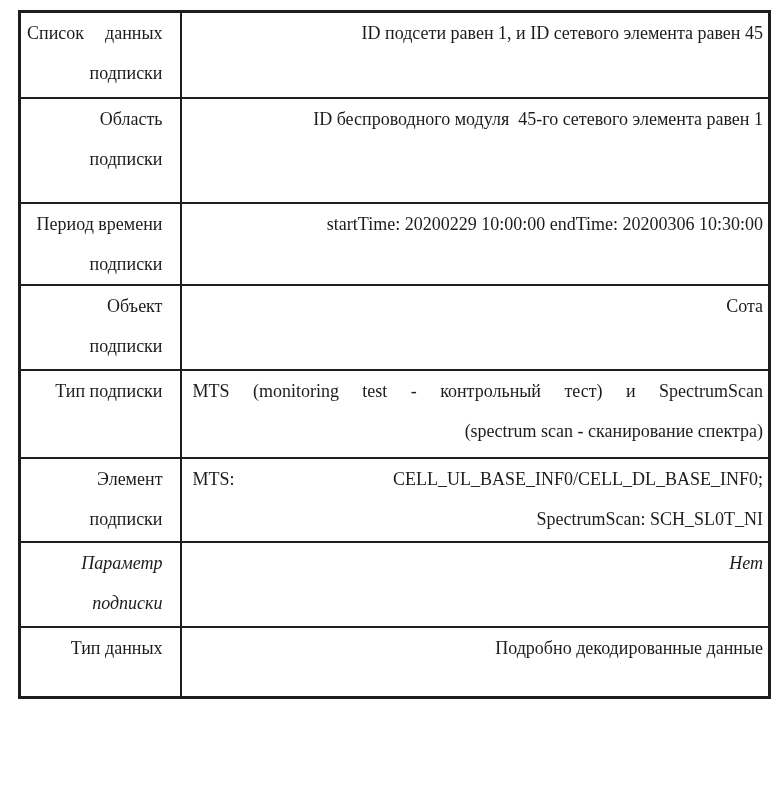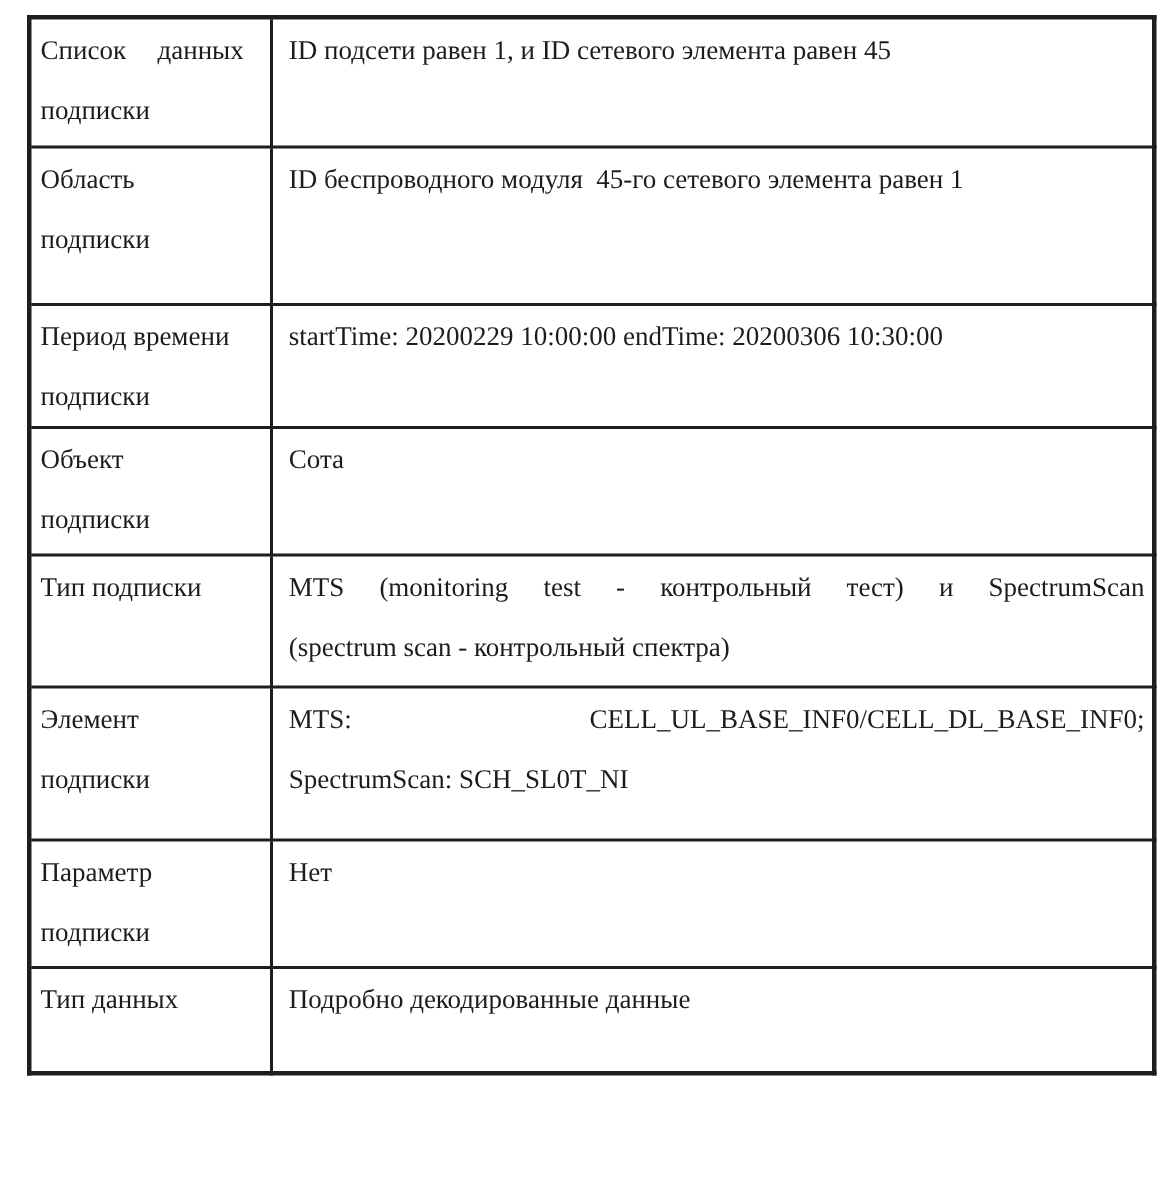--- a/index.html
+++ b/index.html
@@ -26,36 +26,36 @@
   table.doc-table td {
     border: 2px solid #1e1e1e;
     vertical-align: top;
     font-size: 18px;
   }
   td.lc { padding: 0 17px 0 6px; }
   td.vc { padding: 0 5px 0 11px; }
   .ln {
     line-height: 40px;
     white-space: pre;          
-    text-align: left;
+    text-align: right;
   }
   .ln.stretch {                
     white-space: normal;
     text-align: justify;
     text-align-last: justify;
   }
   
   tr.r0 { height: 86px; }
   tr.r1 { height: 121px; }
   tr.r2 { height: 105px; }
   tr.r3 { height: 72px; }
   tr.r4 { height: 85px; margin-top: 46px; }
   tr.r5 { height: 88px; }
-  tr.r6 { height: 102px; }
-  tr.r7 { height: 85px; }
+  tr.r6 { height: 84px; }
+  tr.r7 { height: 85px; font-style: italic; }
   tr.r8 { height: 71px; }
 </style>
 </head>
 <body>
 
 <table class="doc-table">
   <colgroup>
     <col style="width:161px">
     <col style="width:589px">
   </colgroup>
@@ -101,21 +101,21 @@
         <div class="ln">Сота</div>
       </td>
     </tr>
 
     <tr class="r5">
       <td class="lc">
         <div class="ln">Тип подписки</div>
       </td>
       <td class="vc">
         <div class="ln stretch">MTS (monitoring test - контрольный тест) и SpectrumScan</div>
-        <div class="ln">(spectrum scan - контрольный спектра)</div>
+        <div class="ln">(spectrum scan - сканирование спектра)</div>
       </td>
     </tr>
 
     <tr class="r6">
       <td class="lc">
         <div class="ln">Элемент</div>
         <div class="ln">подписки</div>
       </td>
       <td class="vc">
         <div class="ln stretch">MTS: CELL_UL_BASE_INF0/CELL_DL_BASE_INF0;</div>

